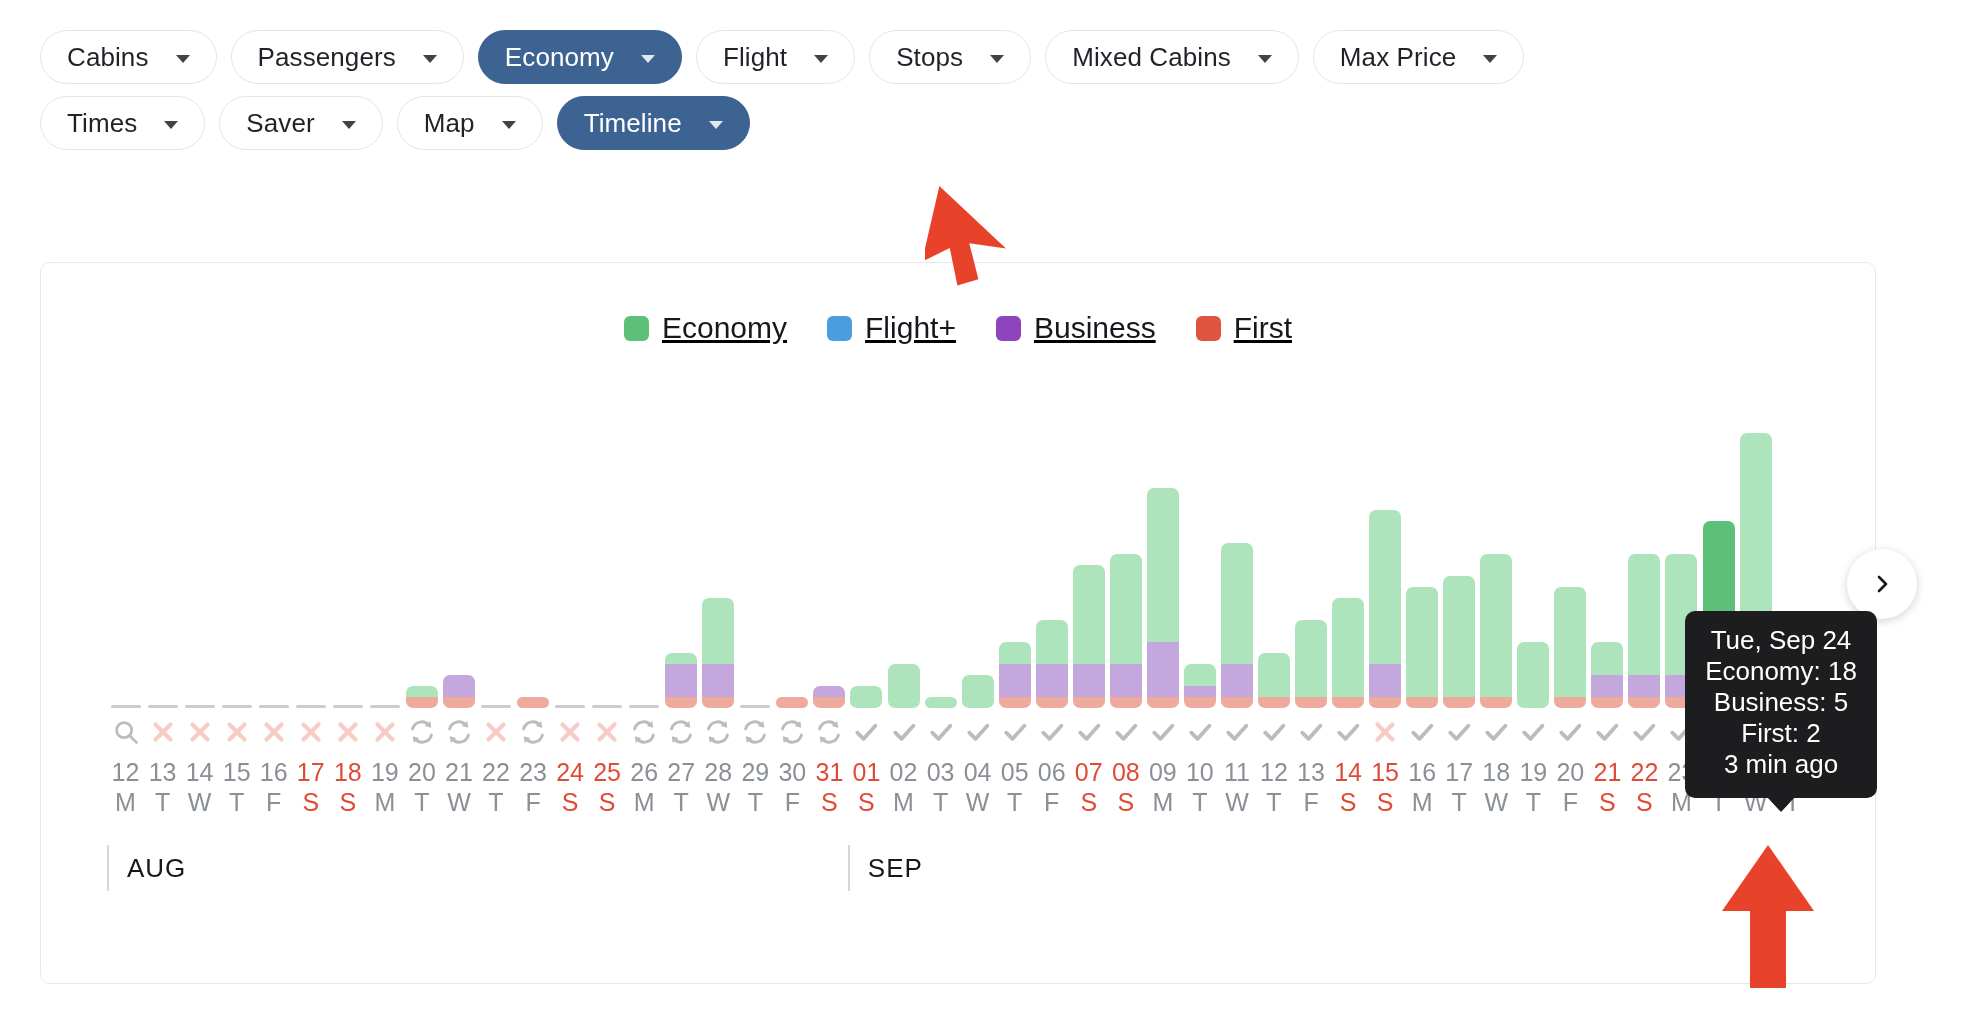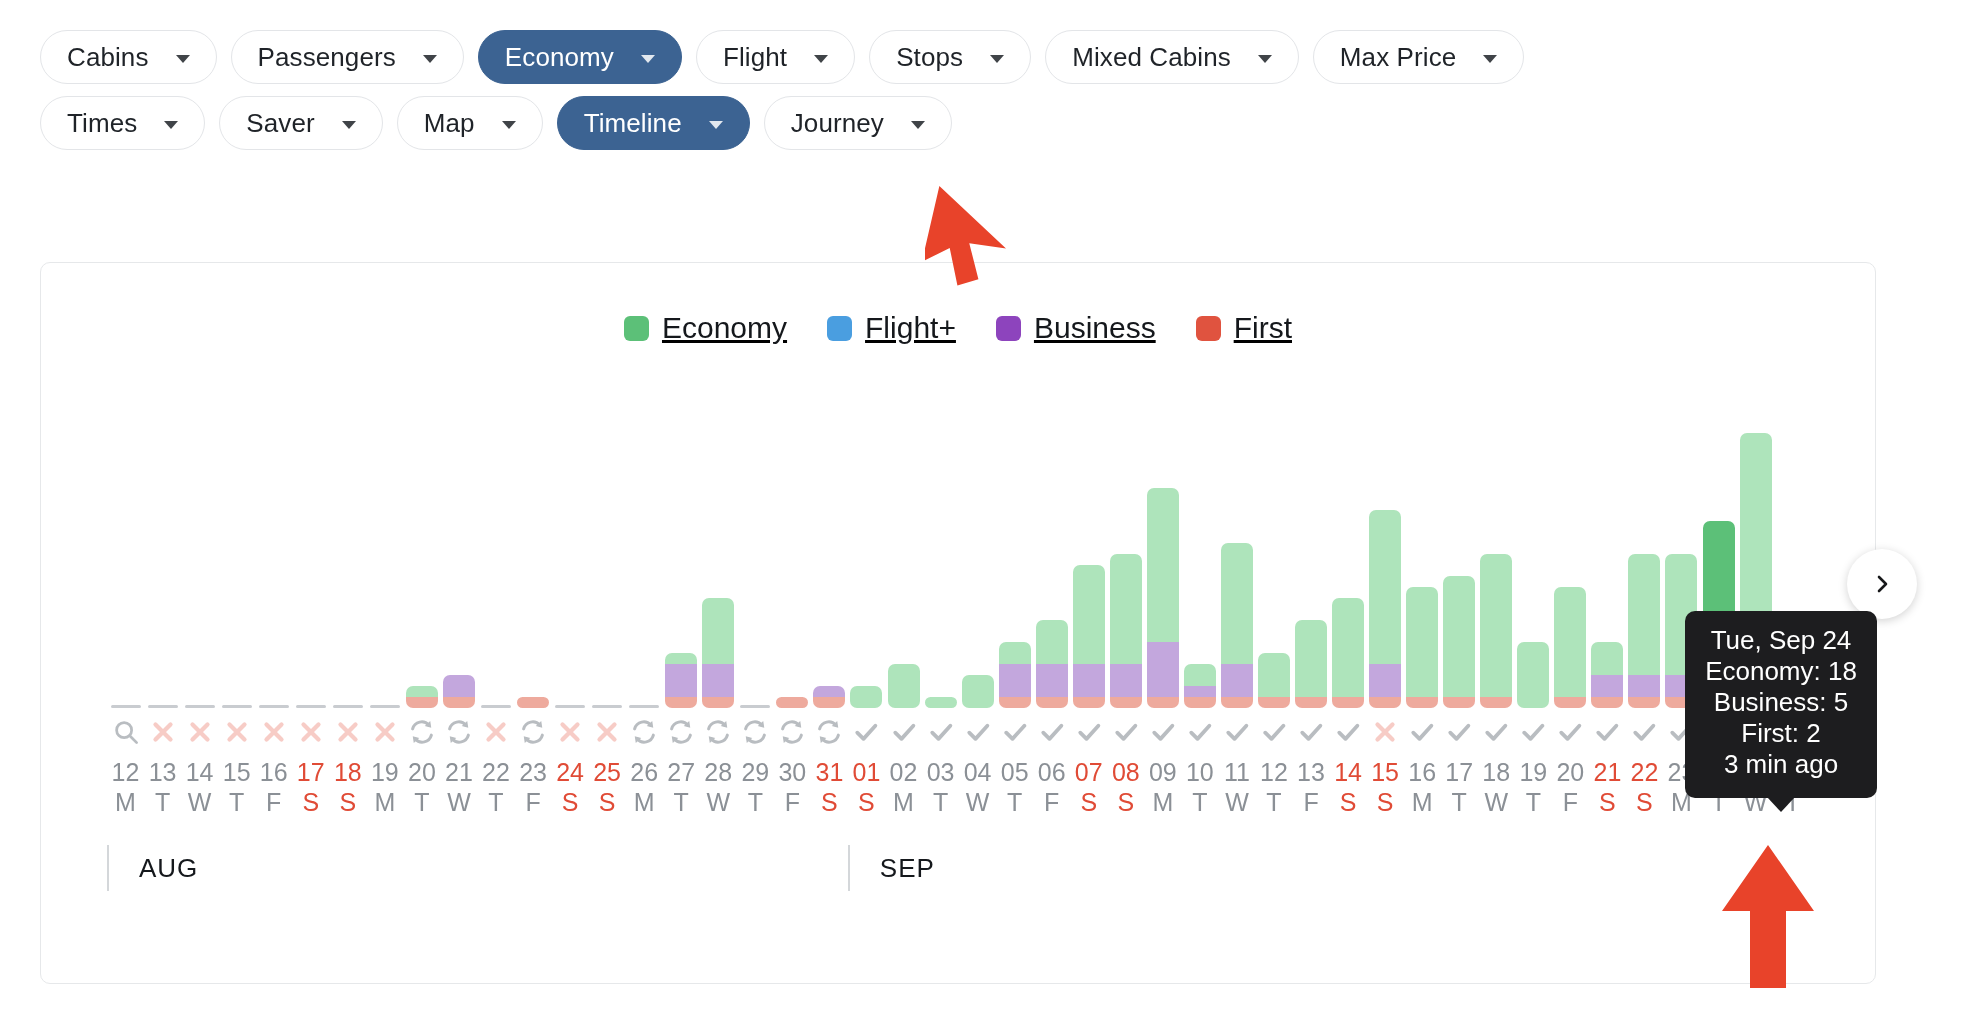--- a/index.html
+++ b/index.html
@@ -84,21 +84,21 @@
     font-size: 25px; line-height: 30px; color: #8b9096;
   }
   .date-cell .dow { font-size: 25px; }
   .date-cell.weekend { color: #e04b36; }
 
   
   .months { position: absolute; left: 66px; top: 582px; width: 1704px; height: 50px; }
   .month {
     position: absolute; top: 0; height: 46px;
     border-left: 2px solid #d4d7da;
-    padding-left: 30px;
+    padding-left: 18px;
     font-size: 26px; color: #15181c; letter-spacing: 1px;
     display: flex; align-items: center;
   }
 
   
   .tooltip {
     position: absolute; left: 1644px; top: 348px;
     width: 192px; padding: 14px 2px 18px;
     background: #1d1d1f; color: #ffffff; border-radius: 10px;
     text-align: center; font-size: 26px; line-height: 31px;
@@ -169,24 +169,20 @@
         <button class="chip">
           <span>Saver</span>
           <span class="caret"></span>
         </button>
         <button class="chip">
           <span>Map</span>
           <span class="caret"></span>
         </button>
         <button class="chip active">
           <span>Timeline</span>
-          <span class="caret"></span>
-        </button>
-        <button class="chip">
-          <span>Journey</span>
           <span class="caret"></span>
         </button>
       </div>
   </div>
 
   <div class="card">
 
     <div class="legend" id="legend">
         <div class="legend-item">
           <span class="legend-swatch" style="background: rgb(92, 192, 120);"></span>

